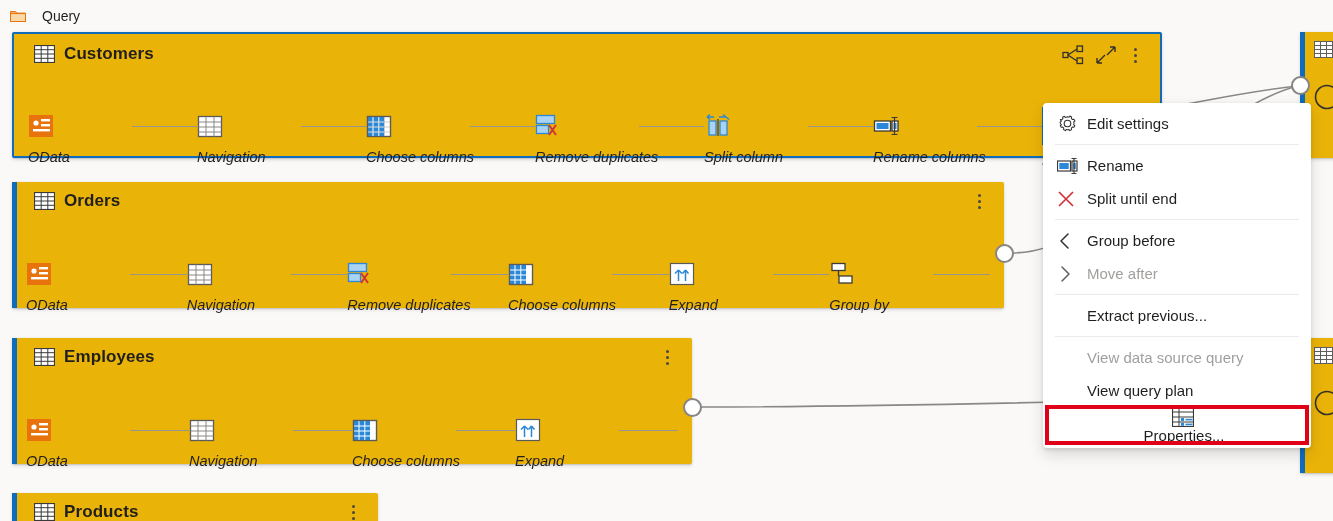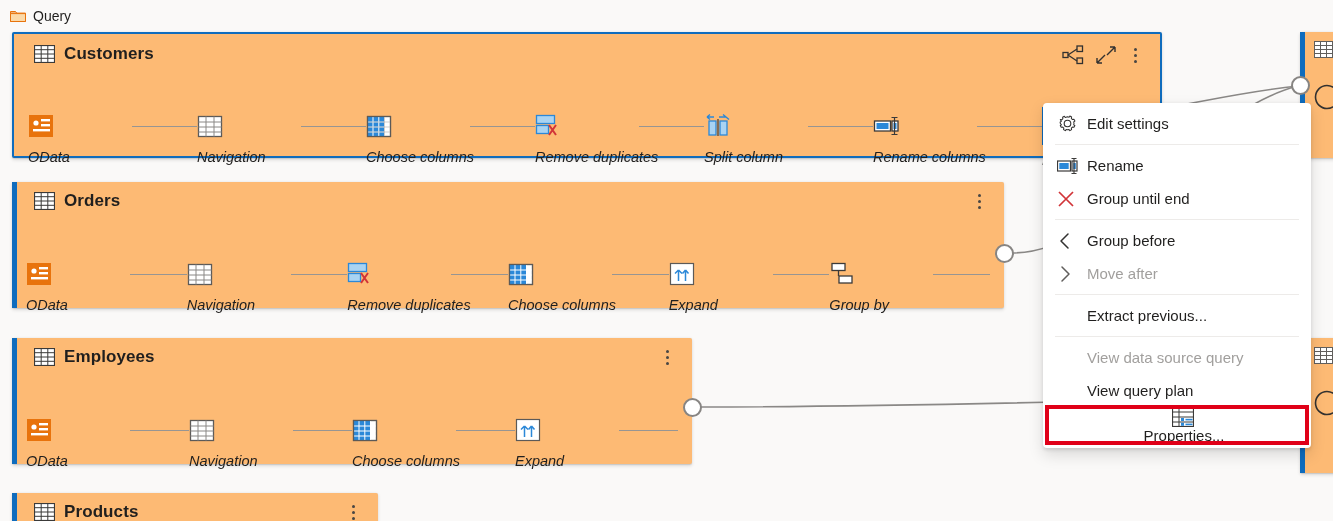--- a/index.html
+++ b/index.html
@@ -6,26 +6,26 @@
   body{
     width:1333px;height:521px;overflow:hidden;
     background:#faf9f8;
     font-family:"Liberation Sans", sans-serif;
     color:#201f1e;
     position:relative;
   }
   .canvas{position:absolute;inset:0;}
 
   
-  .breadcrumb{position:absolute;left:10px;top:6px;display:flex;align-items:center;gap:7px;height:20px;}
+  .breadcrumb{position:absolute;left:10px;top:6px;display:flex;align-items:center;gap:16px;height:20px;}
   .breadcrumb .label{font-size:14px;color:#201f1e;line-height:20px;}
 
   
   .card{
-    position:absolute;background:#fdba74;
+    position:absolute;background:#eab308;
     box-shadow:0 1.6px 3.6px rgba(0,0,0,.13),0 .3px .9px rgba(0,0,0,.10);
     border-radius:2px;
     box-sizing:border-box;
   }
   .card .accent{position:absolute;left:0;top:0;bottom:0;width:5px;background:#0f6cbd;}
   .card.selected{border:2px solid #0f6cbd;}
 
   .card-title{position:absolute;left:22px;top:9px;display:flex;align-items:center;gap:9px;}
   .card.selected .card-title{left:20px;top:10px;}
   .card-title .name{font-size:17px;font-weight:bold;color:#201f1e;letter-spacing:.1px;}
@@ -490,21 +490,21 @@
       <span class="mlabel">Rename</span>
     </div>
 
 
     <div class="mi">
       <span class="micon">
         <svg width="18" height="18" viewBox="0 0 18 18">
           <path d="M2 2l14 14M16 2L2 16" stroke="#d13438" stroke-width="1.7" fill="none"></path>
         </svg>
       </span>
-      <span class="mlabel">Group until end</span>
+      <span class="mlabel">Split until end</span>
     </div>
     <div class="msep"></div>
 
     <div class="mi">
       <span class="micon">
         <svg width="16" height="18" viewBox="0 0 16 18">
           <path d="M11 2L4 9l7 7" stroke="#323130" stroke-width="1.5" fill="none" stroke-linecap="round" stroke-linejoin="round"></path>
         </svg>
       </span>
       <span class="mlabel">Group before</span>

